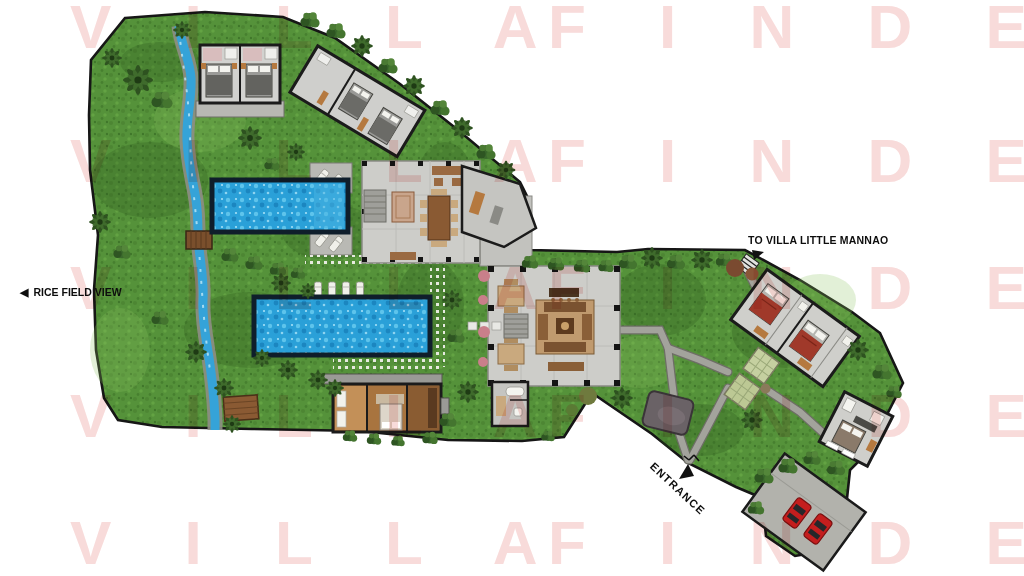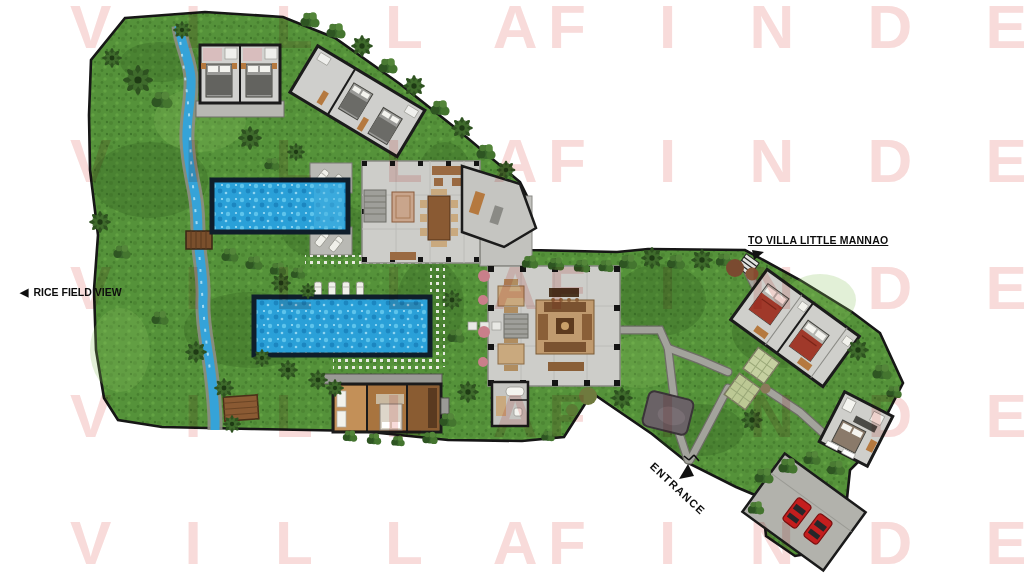--- a/index.html
+++ b/index.html
@@ -2,21 +2,21 @@
 <html><head>
 <meta charset="utf-8">
 <style>
   html,body{margin:0;padding:0;background:#fff;}
   .stage{position:relative;width:1024px;height:576px;background:#ffffff;overflow:hidden;
          font-family:"Liberation Sans",sans-serif;}
   .map-svg{position:absolute;left:0;top:0;z-index:2;}
   .lbl{position:absolute;color:#0d0d0d;font-weight:bold;z-index:3;white-space:nowrap;}
   #lbl-rice{left:20px;top:286px;font-size:10.5px;display:flex;align-items:center;gap:5px;}
   #lbl-rice .arr{font-size:11px;line-height:1;}
-  #lbl-tovilla{left:748px;top:234px;font-size:10.5px;letter-spacing:.2px;text-decoration:underline;}
+  #lbl-tovilla{left:748px;top:234px;font-size:10.5px;letter-spacing:.2px;}
   #lbl-entrance{left:656px;top:460px;font-size:11px;letter-spacing:1.2px;
                 transform:rotate(43deg);transform-origin:0 0;}
   .wm{position:absolute;left:0;top:0;width:1024px;height:408px;z-index:5;
       pointer-events:none;mix-blend-mode:multiply;}
   .wm-row{position:absolute;left:0;width:100%;height:64px;}
   .wm-word{position:absolute;top:0;font-weight:bold;font-size:62px;line-height:1;
            color:#f8dbda;letter-spacing:28px;white-space:nowrap;}
   .wm-left{left:70px;}
   .wm-right{left:548px;}
   .r1{top:-4px}.r2{top:130px}.r3{top:257px}.r4{top:385px}.r5{top:512px}

